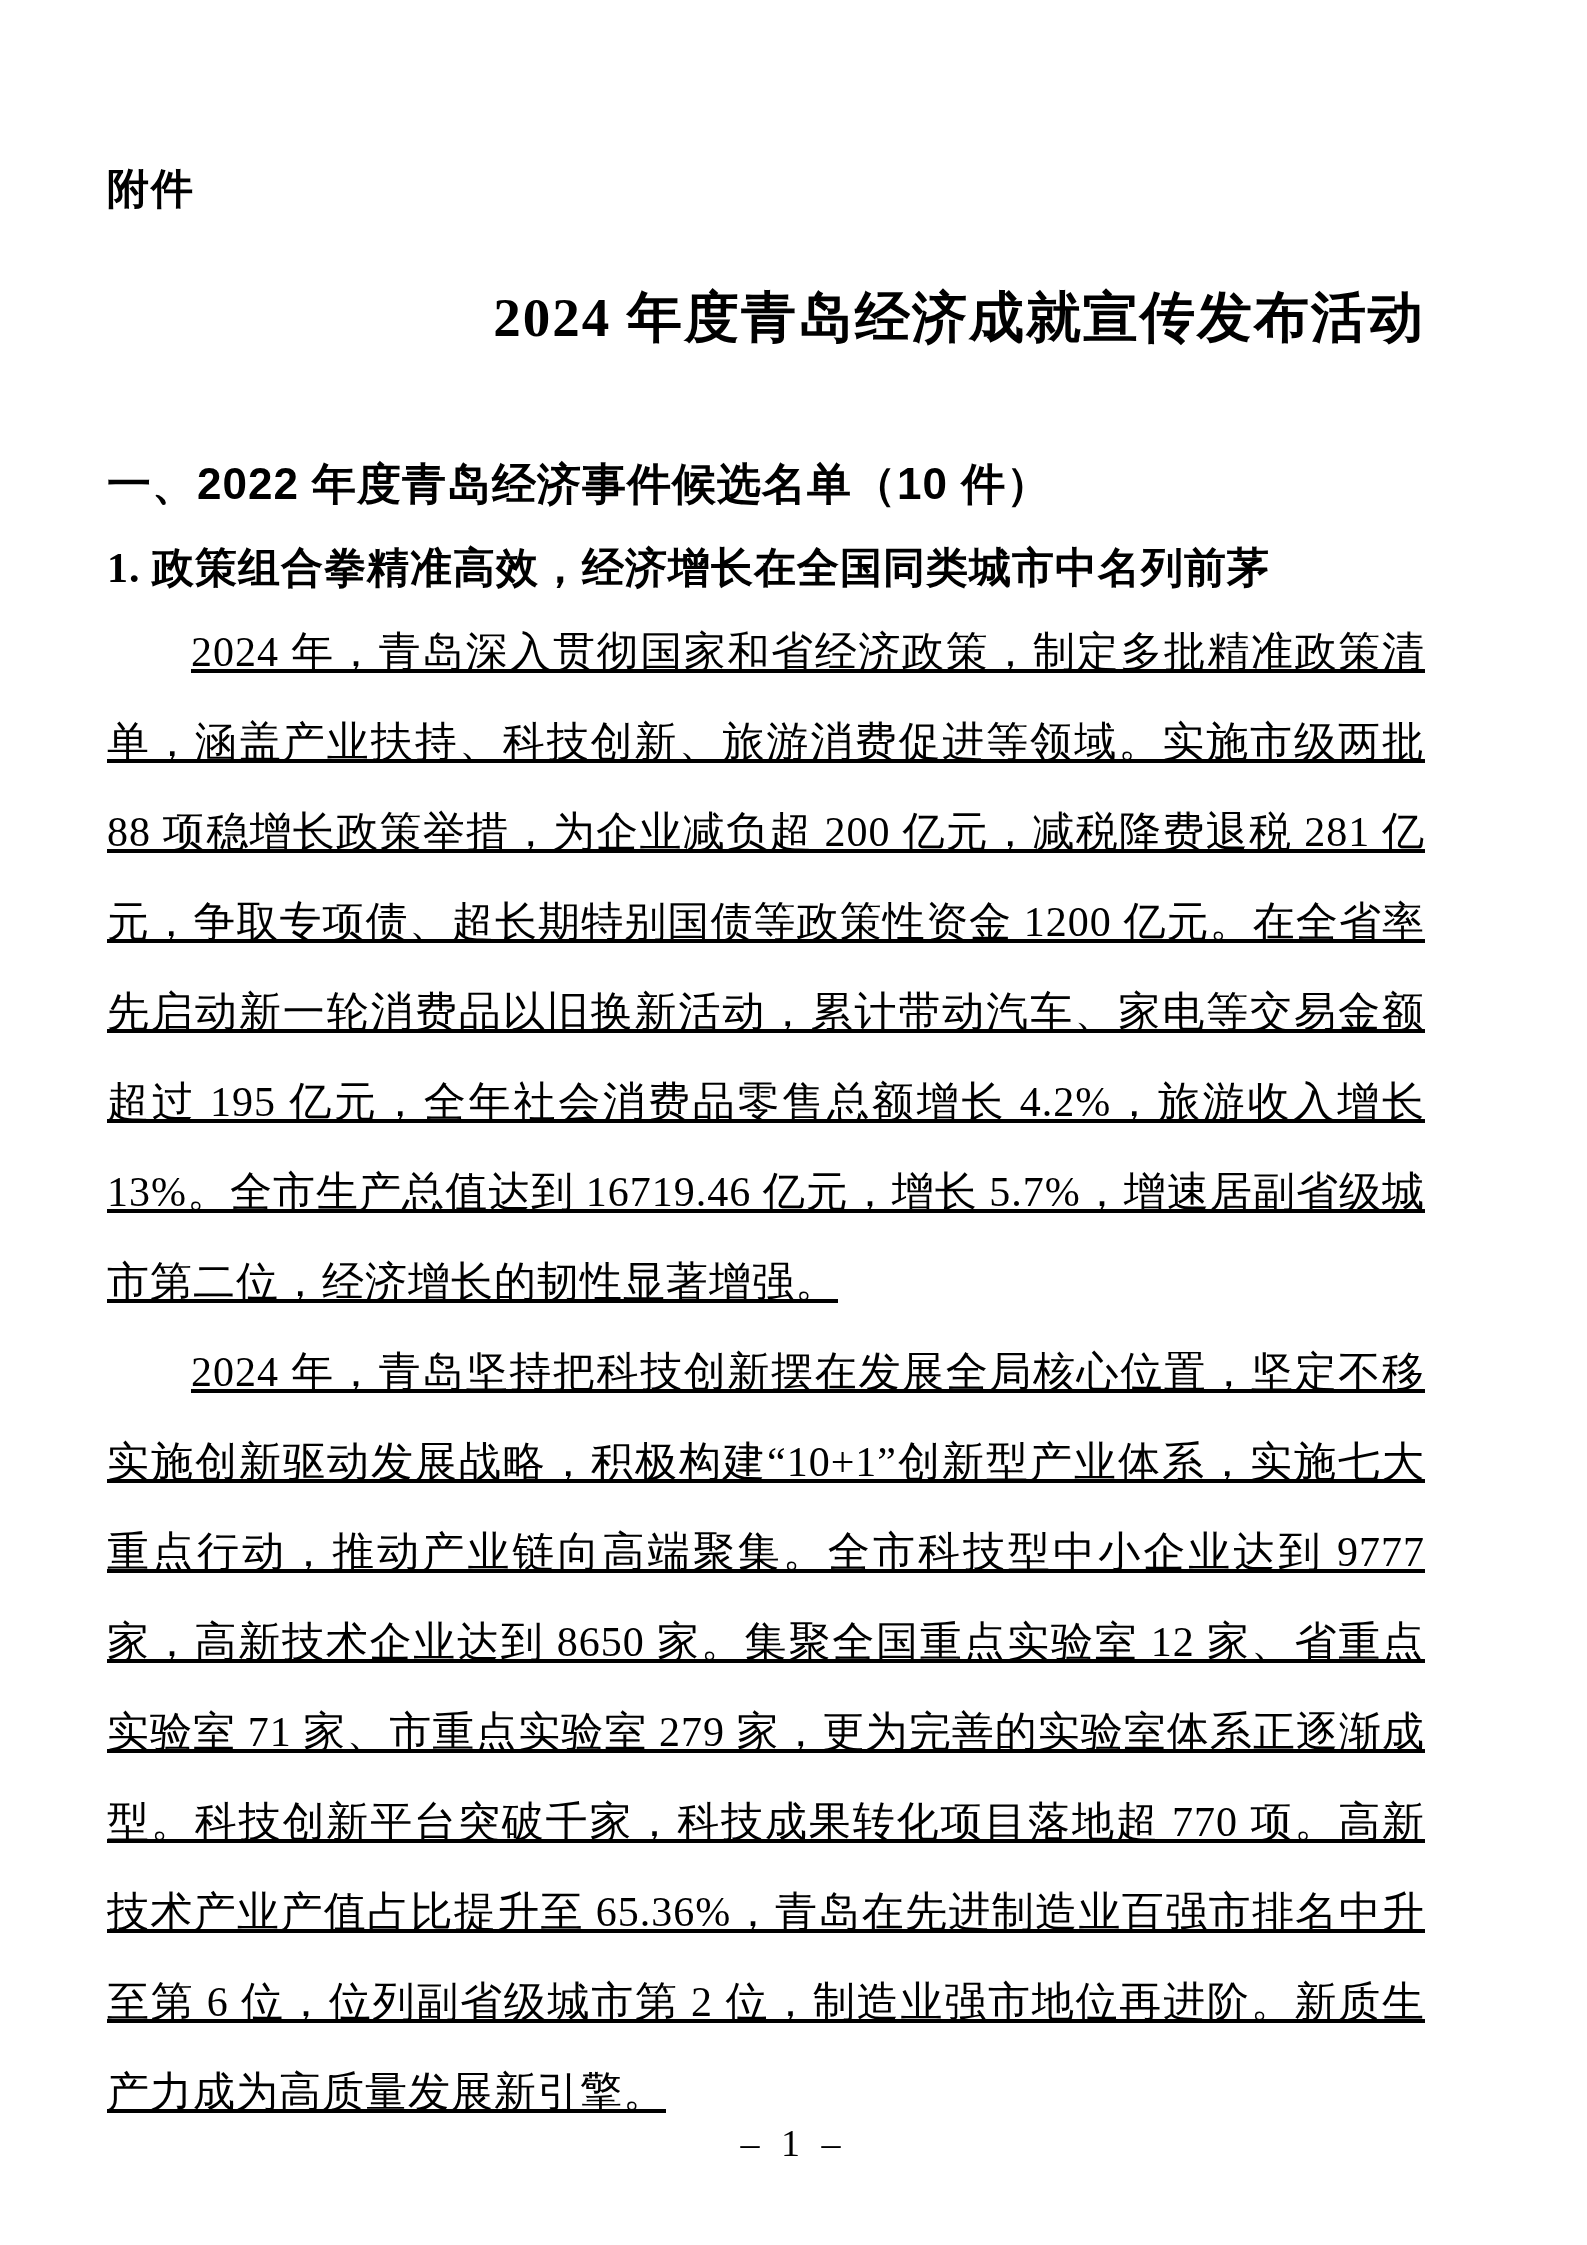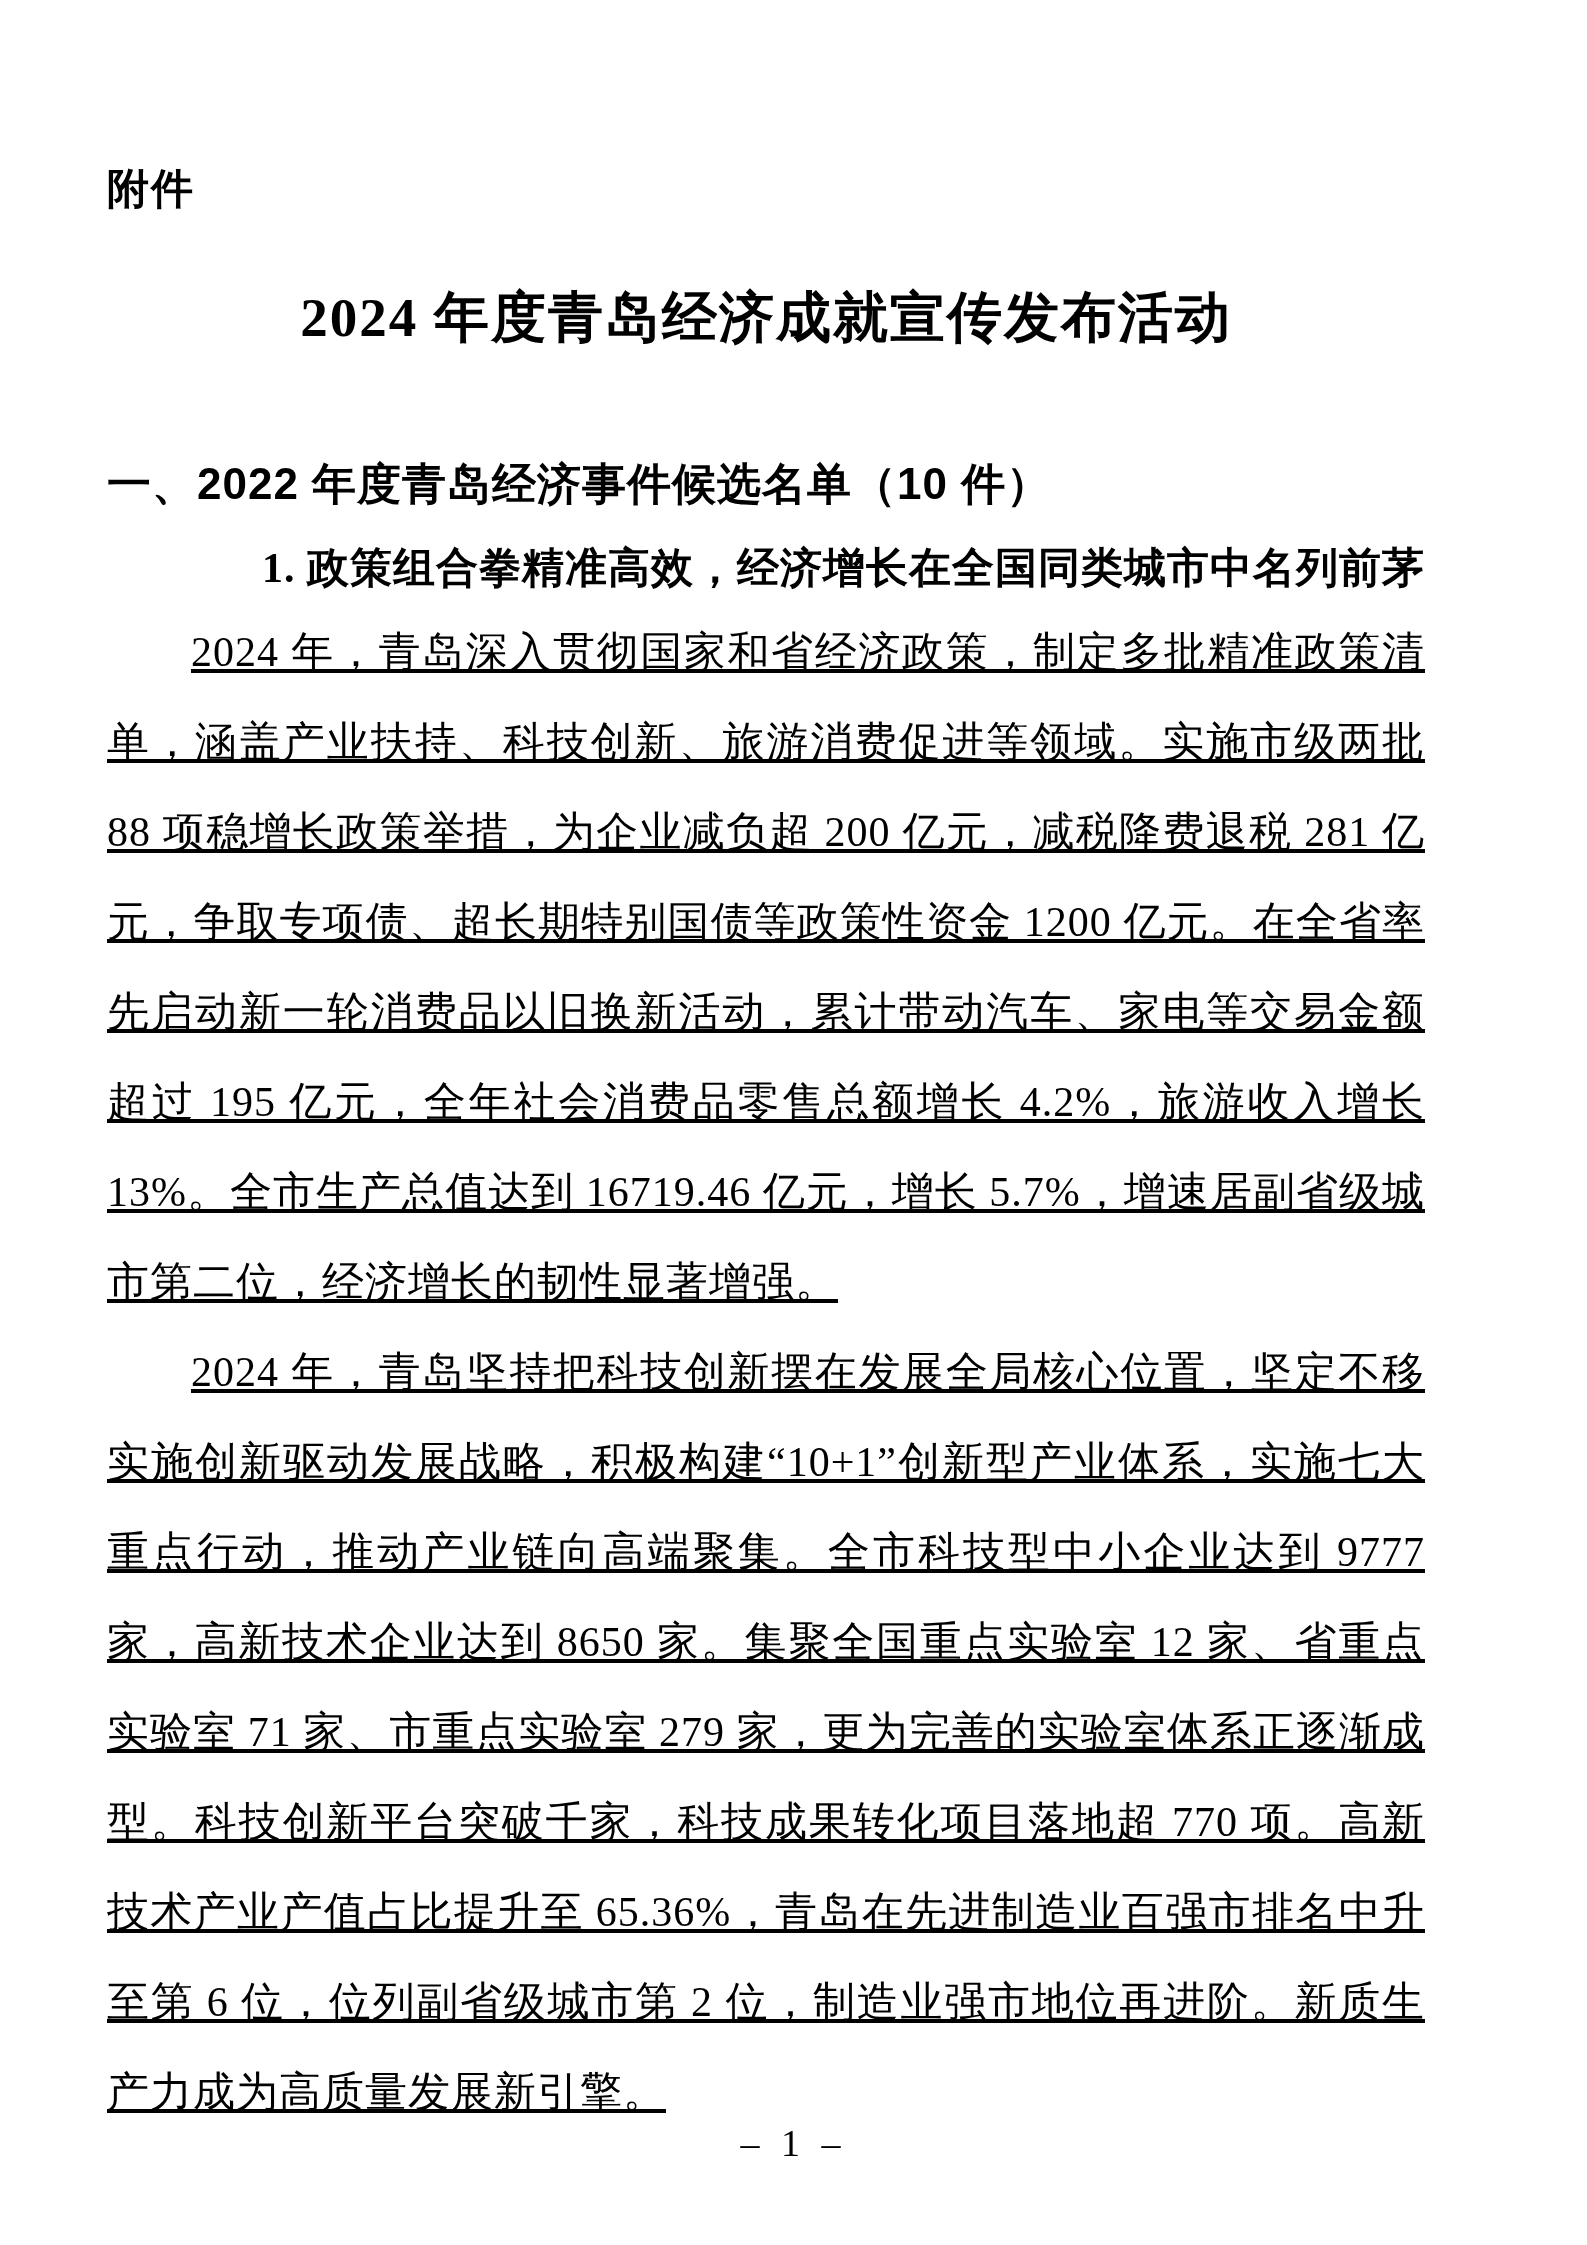--- a/index.html
+++ b/index.html
@@ -20,21 +20,21 @@
     margin-top: 16px;
   }
   .attachment-label {
     font-family: "Liberation Sans", "DejaVu Sans", sans-serif;
     font-weight: 600;
     font-size: 42px;
     line-height: 50px;
     letter-spacing: 2px;
   }
   .doc-title {
-    text-align: center;
+    text-align: right;
     font-weight: 700;
     margin-top: 64px;
   }
   .doc-title .line1 {
     font-size: 55px;
     line-height: 80px;
     letter-spacing: 2px;
   }
   .doc-title .line2 {
     font-size: 55px;
@@ -49,21 +49,21 @@
     margin-top: 94px;
     letter-spacing: 1px;
   }
   .body-text {
     margin-top: 14px;
   }
   .item-heading {
     font-size: 42px;
     line-height: 77px;
     font-weight: 600;
-    text-align: right;
+    text-align: left;
     margin: 0;
     letter-spacing: 1px;
   }
   .para {
     font-size: 42px;
     line-height: 90px;
     margin: 0;
     text-align: justify;
     text-indent: 2em;
     letter-spacing: 1px;

